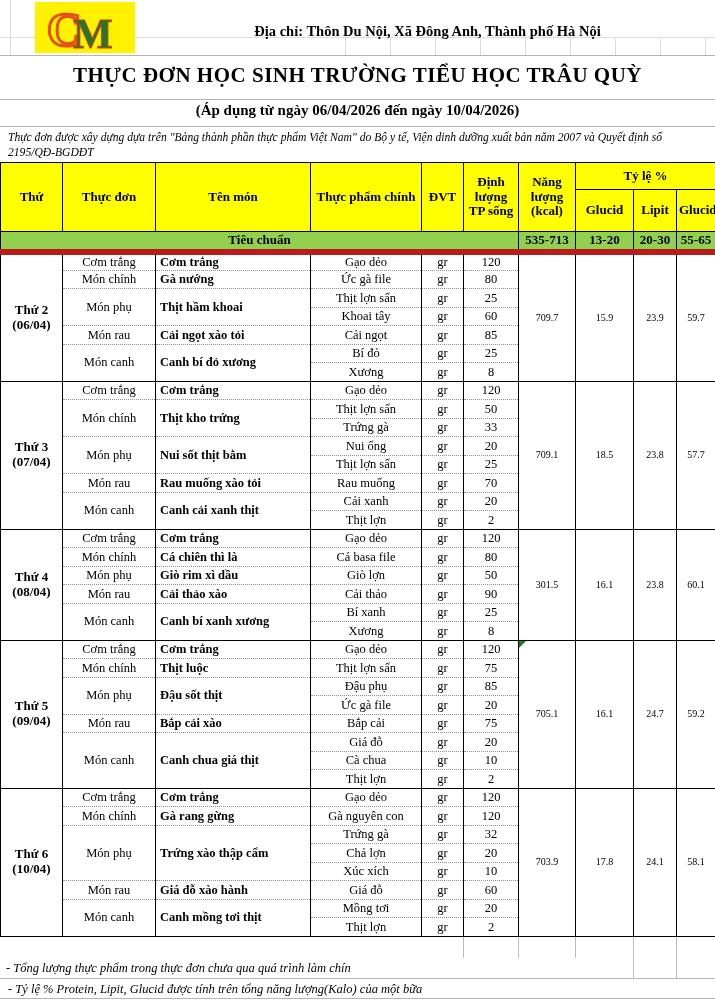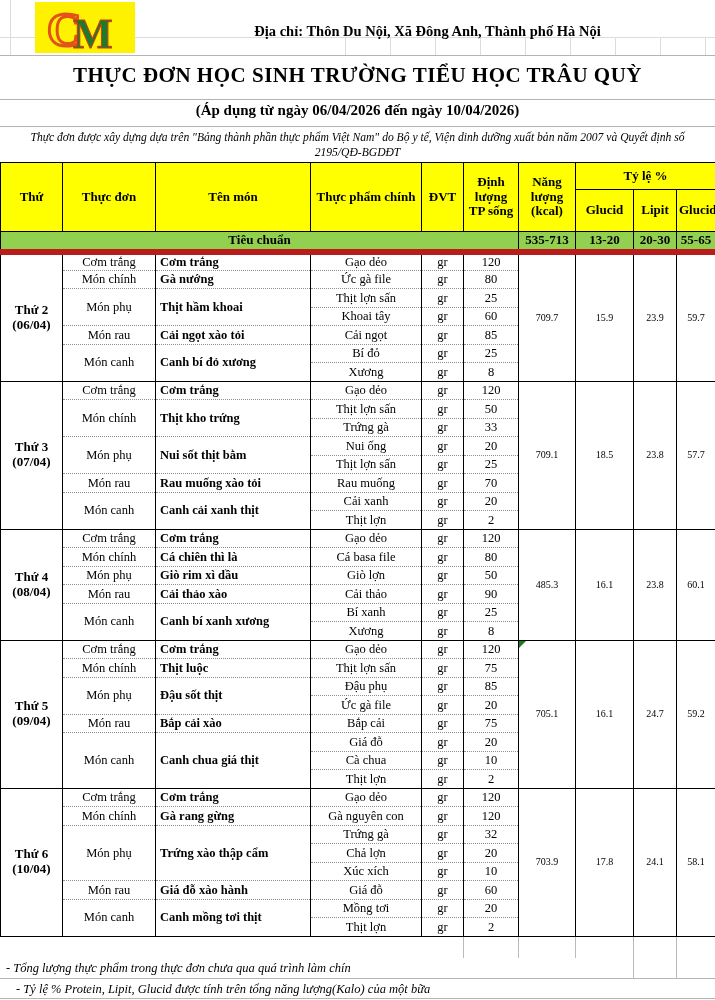--- a/index.html
+++ b/index.html
@@ -16,21 +16,21 @@
   .logo{position:absolute;left:35px;top:2px;width:100px;height:51px;}
   .company-name{position:absolute;left:140px;right:0;top:3px;text-align:center;
     font-weight:bold;font-size:14.5px;}
   .company-address{position:absolute;left:140px;right:0;top:23px;text-align:center;
     font-weight:bold;font-size:14.5px;}
   
   .doc-title{position:absolute;left:0;right:0;top:63px;text-align:center;
     font-weight:bold;font-size:21px;letter-spacing:.5px;}
   .doc-subtitle{position:absolute;left:0;right:0;top:102px;text-align:center;
     font-weight:bold;font-size:15px;}
-  .source-note{position:absolute;left:8px;top:131px;width:699px;text-align:center;
+  .source-note{position:absolute;left:8px;top:131px;width:699px;
     font-style:italic;font-size:11.6px;line-height:14.5px;}
   
   table.menu{
     position:absolute;left:0;top:162px;width:715px;
     border-collapse:collapse;table-layout:fixed;
     border:1.5px solid #000;font-size:12.5px;
   }
   .menu th,.menu td{
     border-left:1px solid #000;border-right:1px solid #000;
     padding:0 2px;text-align:center;vertical-align:middle;
@@ -56,21 +56,21 @@
   .flag{position:absolute;left:0;top:0;width:0;height:0;
     border-top:7px solid #1d7a1d;border-right:7px solid transparent;}
   
   .footer-heading{position:absolute;left:0;top:937px;width:715px;height:21px;
     line-height:21px;font-weight:bold;font-size:13px;padding-left:3px;
     border-bottom:1px solid #b4b4b4;box-sizing:border-box;}
   .footer-note1{position:absolute;left:0;top:958px;width:715px;height:21px;
     line-height:21px;font-style:italic;font-size:12.5px;padding-left:6px;
     border-bottom:1px solid #b4b4b4;box-sizing:border-box;}
   .footer-note2{position:absolute;left:0;top:979px;width:715px;height:20px;
-    line-height:20px;font-style:italic;font-size:12.5px;padding-left:16px;
+    line-height:20px;font-style:italic;font-size:12.5px;padding-left:8px;
     border-bottom:1px solid #b4b4b4;box-sizing:border-box;}
 </style>
 </head>
 <body>
 
 <div class="page">
 
   <div class="hrule faint" style="top:37px"></div>
   <div class="hrule" style="top:55px"></div>
   <div class="hrule" style="top:99px"></div>
@@ -252,21 +252,21 @@
         <tr class="mrow day-start">
           <td class="day-cell" rowspan="6">
             <div>Thứ 4</div>
             <div>(08/04)</div>
           </td>
           <td rowspan="1">Cơm trắng</td>
           <td class="dish-cell" rowspan="1">Cơm trắng</td>
           <td>Gạo dẻo</td>
           <td>gr</td>
           <td>120</td>
-          <td class="num-cell" rowspan="6"><span>485.3</span></td>
+          <td class="num-cell" rowspan="6"><span>301.5</span></td>
           <td class="num-cell" rowspan="6">16.1</td>
           <td class="num-cell" rowspan="6">23.8</td>
           <td class="num-cell" rowspan="6">60.1</td>
         </tr>
         <tr class="mrow inner">
           <td rowspan="1">Món chính</td>
           <td class="dish-cell" rowspan="1">Cá chiên thì là</td>
           <td>Cá basa file</td>
           <td>gr</td>
           <td>80</td>

